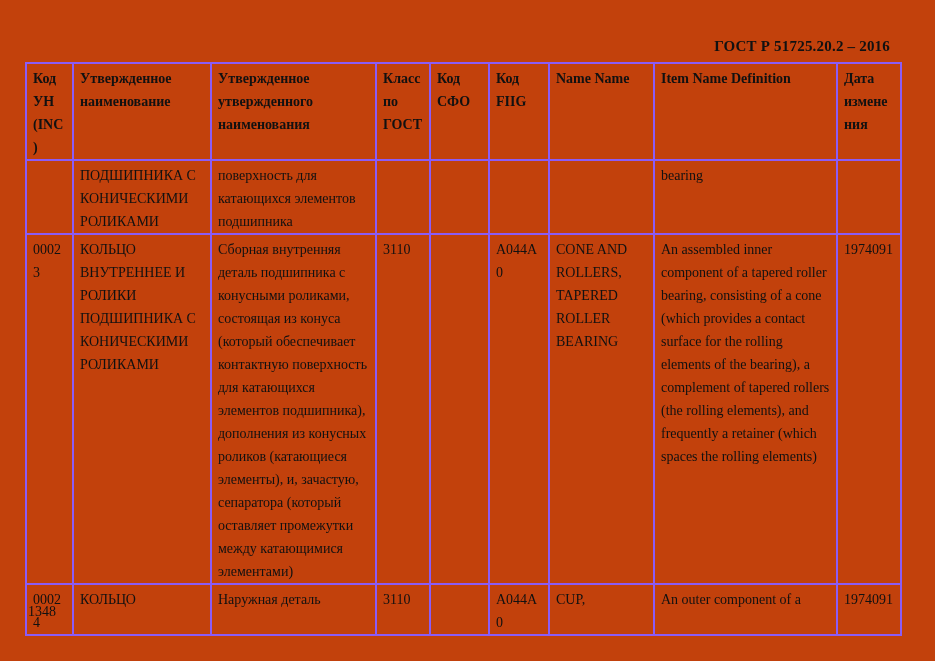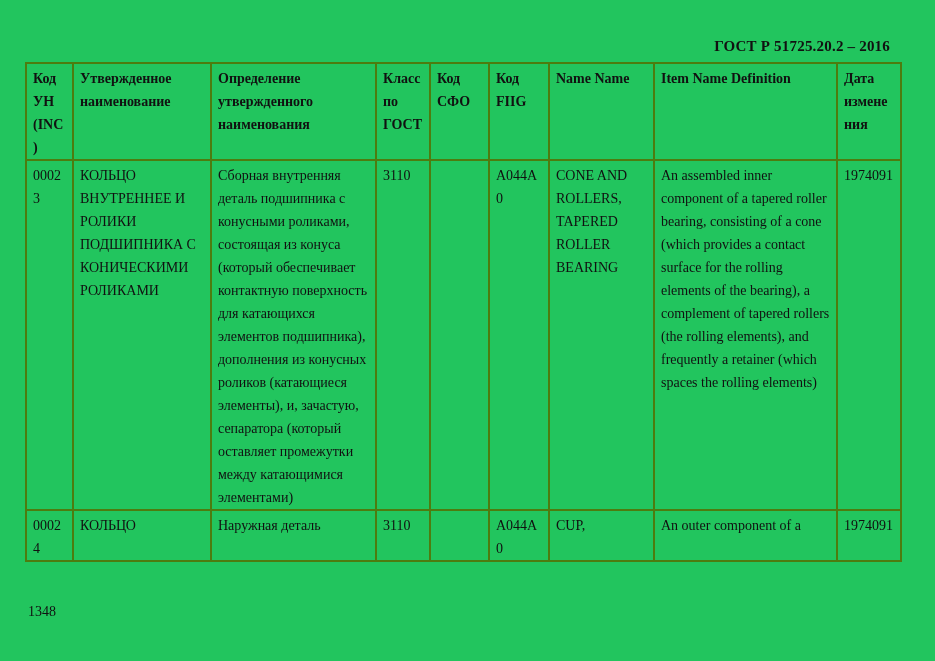--- a/index.html
+++ b/index.html
@@ -6,21 +6,21 @@
     margin: 0;
     padding: 0;
     background: #ffffff;
     font-family: "Liberation Serif", "DejaVu Serif", serif;
     color: #111111;
   }
   .page {
     position: relative;
     width: 935px;
     height: 661px;
-    background: #22c55e;
+    background: #c2410c;
     overflow: hidden;
   }
   .doc-title {
     position: absolute;
     top: 38px;
     left: 0;
     width: 890px;
     text-align: right;
     font-size: 15px;
     font-weight: bold;
@@ -30,21 +30,21 @@
   table.gost {
     position: absolute;
     left: 25px;
     top: 62px;
     width: 875px;
     border-collapse: collapse;
     table-layout: fixed;
   }
   table.gost th,
   table.gost td {
-    border: 2px solid #4d7c0f;
+    border: 2px solid #8b5cf6;
     vertical-align: top;
     text-align: left;
     padding: 3px 6px 0 6px;
     font-size: 14px;
     line-height: 23px;
     font-weight: normal;
     overflow-wrap: break-word;
     word-wrap: break-word;
   }
   table.gost thead th {
@@ -77,30 +77,41 @@
       <col style="width:59px">
       <col style="width:60px">
       <col style="width:105px">
       <col style="width:183px">
       <col style="width:64px">
     </colgroup>
     <thead>
       <tr class="r-header">
         <th>Код УН (INC)</th>
         <th>Утвержденное наименование</th>
-        <th>Определение утвержденного наименования</th>
+        <th>Утвержденное утвержденного наименования</th>
         <th>Класс по ГОСТ</th>
         <th>Код СФО</th>
         <th>Код FIIG</th>
         <th>Name Name</th>
         <th>Item Name Definition</th>
         <th>Дата изменения</th>
       </tr>
     </thead>
     <tbody>
+      <tr class="r-cont">
+        <td></td>
+        <td>ПОДШИПНИКА С КОНИЧЕСКИМИ РОЛИКАМИ</td>
+        <td>поверхность для катающихся элементов подшипника</td>
+        <td></td>
+        <td></td>
+        <td></td>
+        <td></td>
+        <td>bearing</td>
+        <td></td>
+      </tr>
       <tr class="r-23">
         <td>00023</td>
         <td>КОЛЬЦО ВНУТРЕННЕЕ И РОЛИКИ ПОДШИПНИКА С КОНИЧЕСКИМИ РОЛИКАМИ</td>
         <td>Сборная внутренняя деталь подшипника с конусными роликами, состоящая из конуса (который обеспечивает контактную поверхность для катающихся элементов подшипника), дополнения из конусных роликов (катающиеся элементы), и, зачастую, сепаратора (который оставляет промежутки между катающимися элементами)</td>
         <td>3110</td>
         <td></td>
         <td>A044A0</td>
         <td>CONE AND ROLLERS, TAPERED ROLLER BEARING</td>
         <td>An assembled inner component of a tapered roller bearing, consisting of a cone (which provides a contact surface for the rolling elements of the bearing), a complement of tapered rollers (the rolling elements), and frequently a retainer (which spaces the rolling elements)</td>
         <td>1974091</td>

